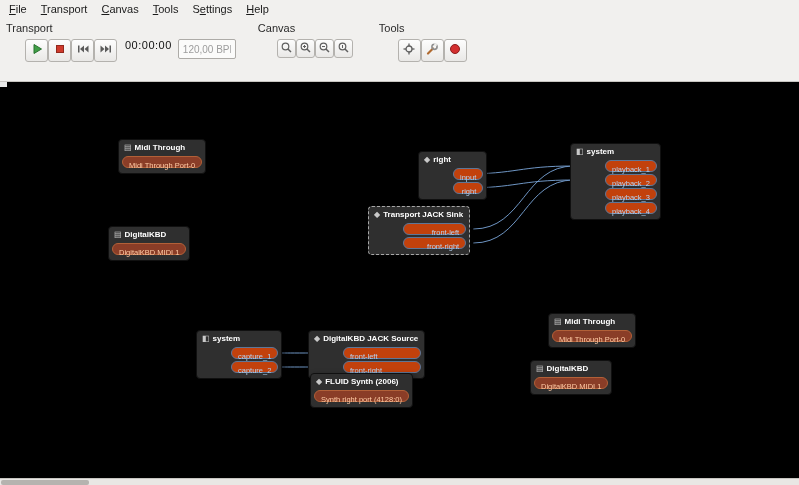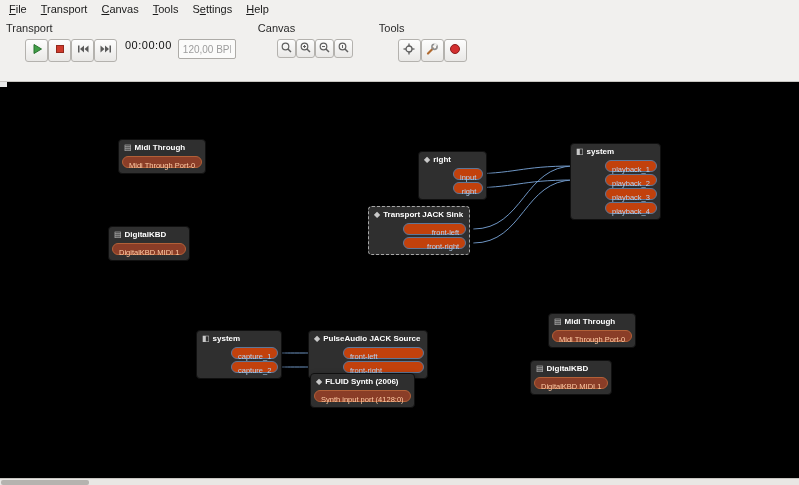--- a/index.html
+++ b/index.html
@@ -260,31 +260,31 @@
         <div class="node-title">
           <span class="node-icon">◧</span>
           <span>system</span>
         </div>
         <div class="port audio out">capture_1</div>
         <div class="port audio out">capture_2</div>
       </div>
       <div class="node" style="left: 308px; top: 248px;">
         <div class="node-title">
           <span class="node-icon">◆</span>
-          <span>PulseAudio JACK Source</span>
+          <span>DigitalKBD JACK Source</span>
         </div>
         <div class="port audio in">front-left</div>
         <div class="port audio in">front-right</div>
       </div>
       <div class="node" style="left: 310px; top: 291px;">
         <div class="node-title">
           <span class="node-icon">◆</span>
           <span>FLUID Synth (2006)</span>
         </div>
-        <div class="port midi in">Synth input port (4128:0)</div>
+        <div class="port midi in">Synth right port (4128:0)</div>
       </div>
       <div class="node" style="left: 548px; top: 231px;">
         <div class="node-title">
           <span class="node-icon">▤</span>
           <span>Midi Through</span>
         </div>
         <div class="port midi in">Midi Through Port-0</div>
       </div>
       <div class="node" style="left: 530px; top: 278px;">
         <div class="node-title">

